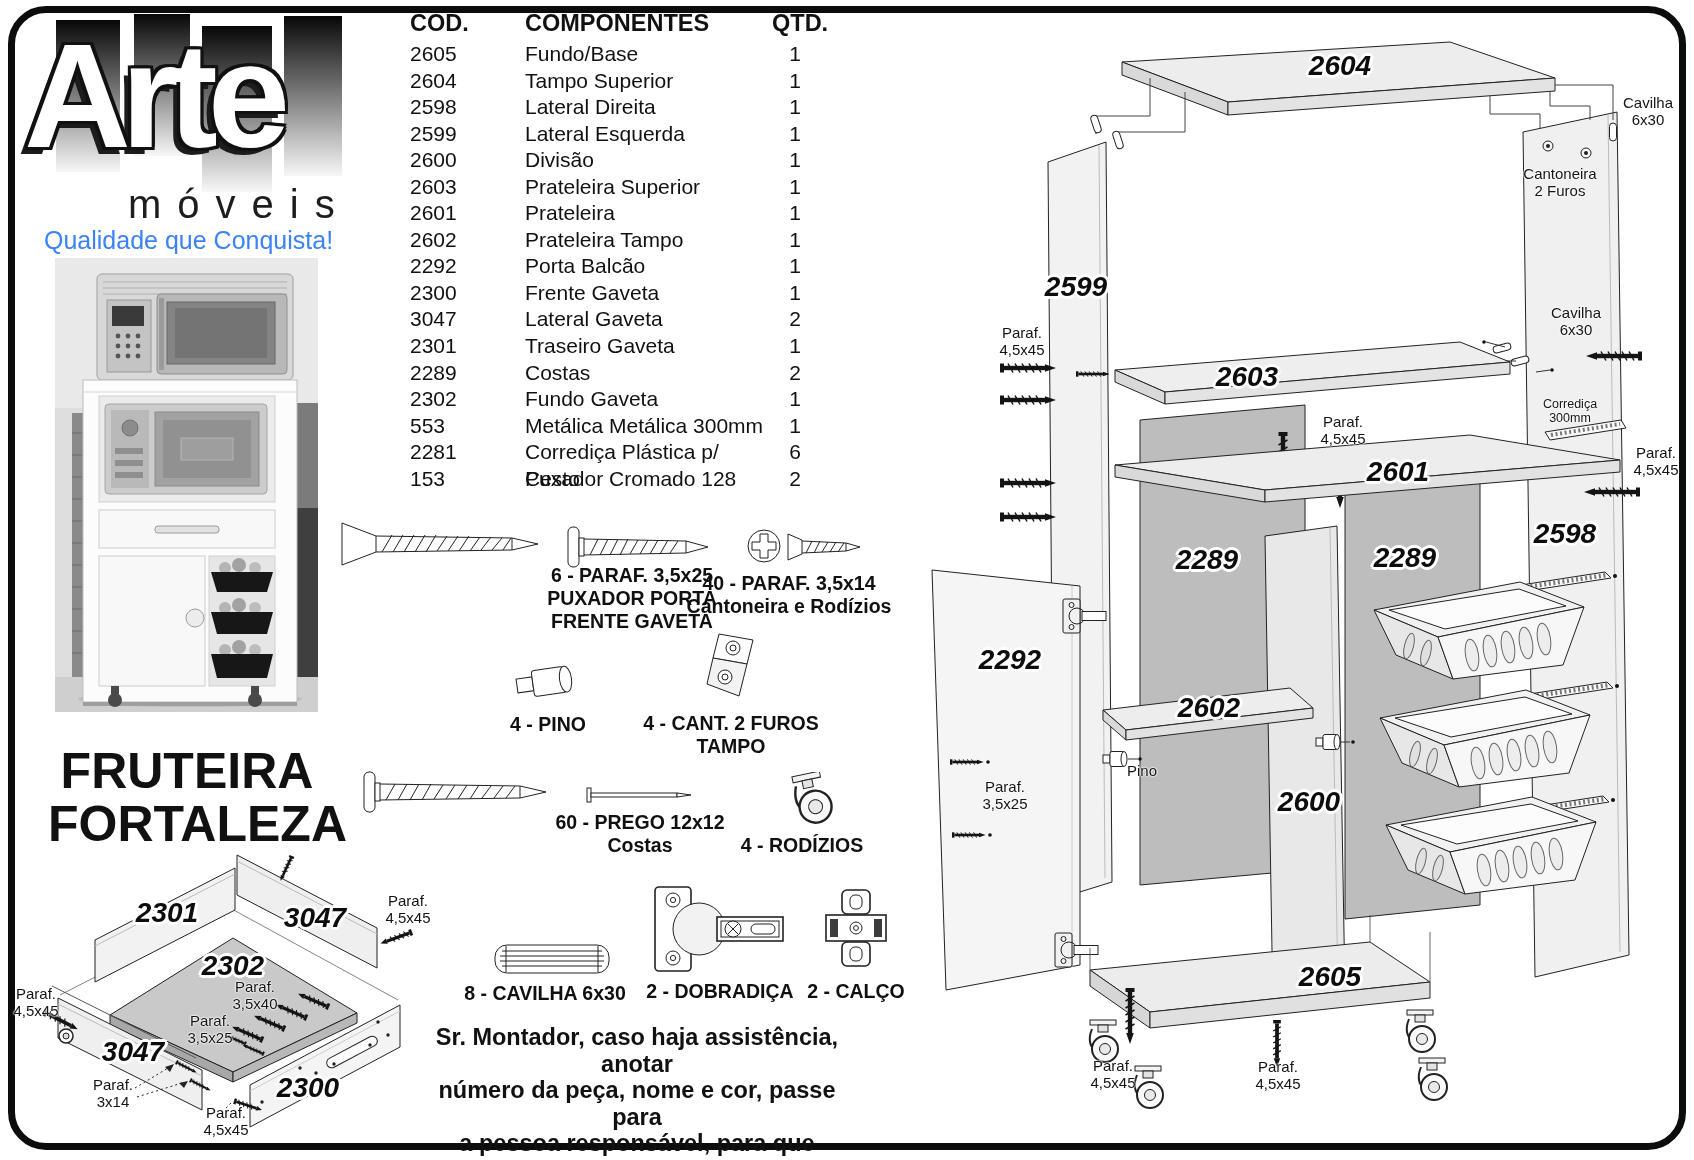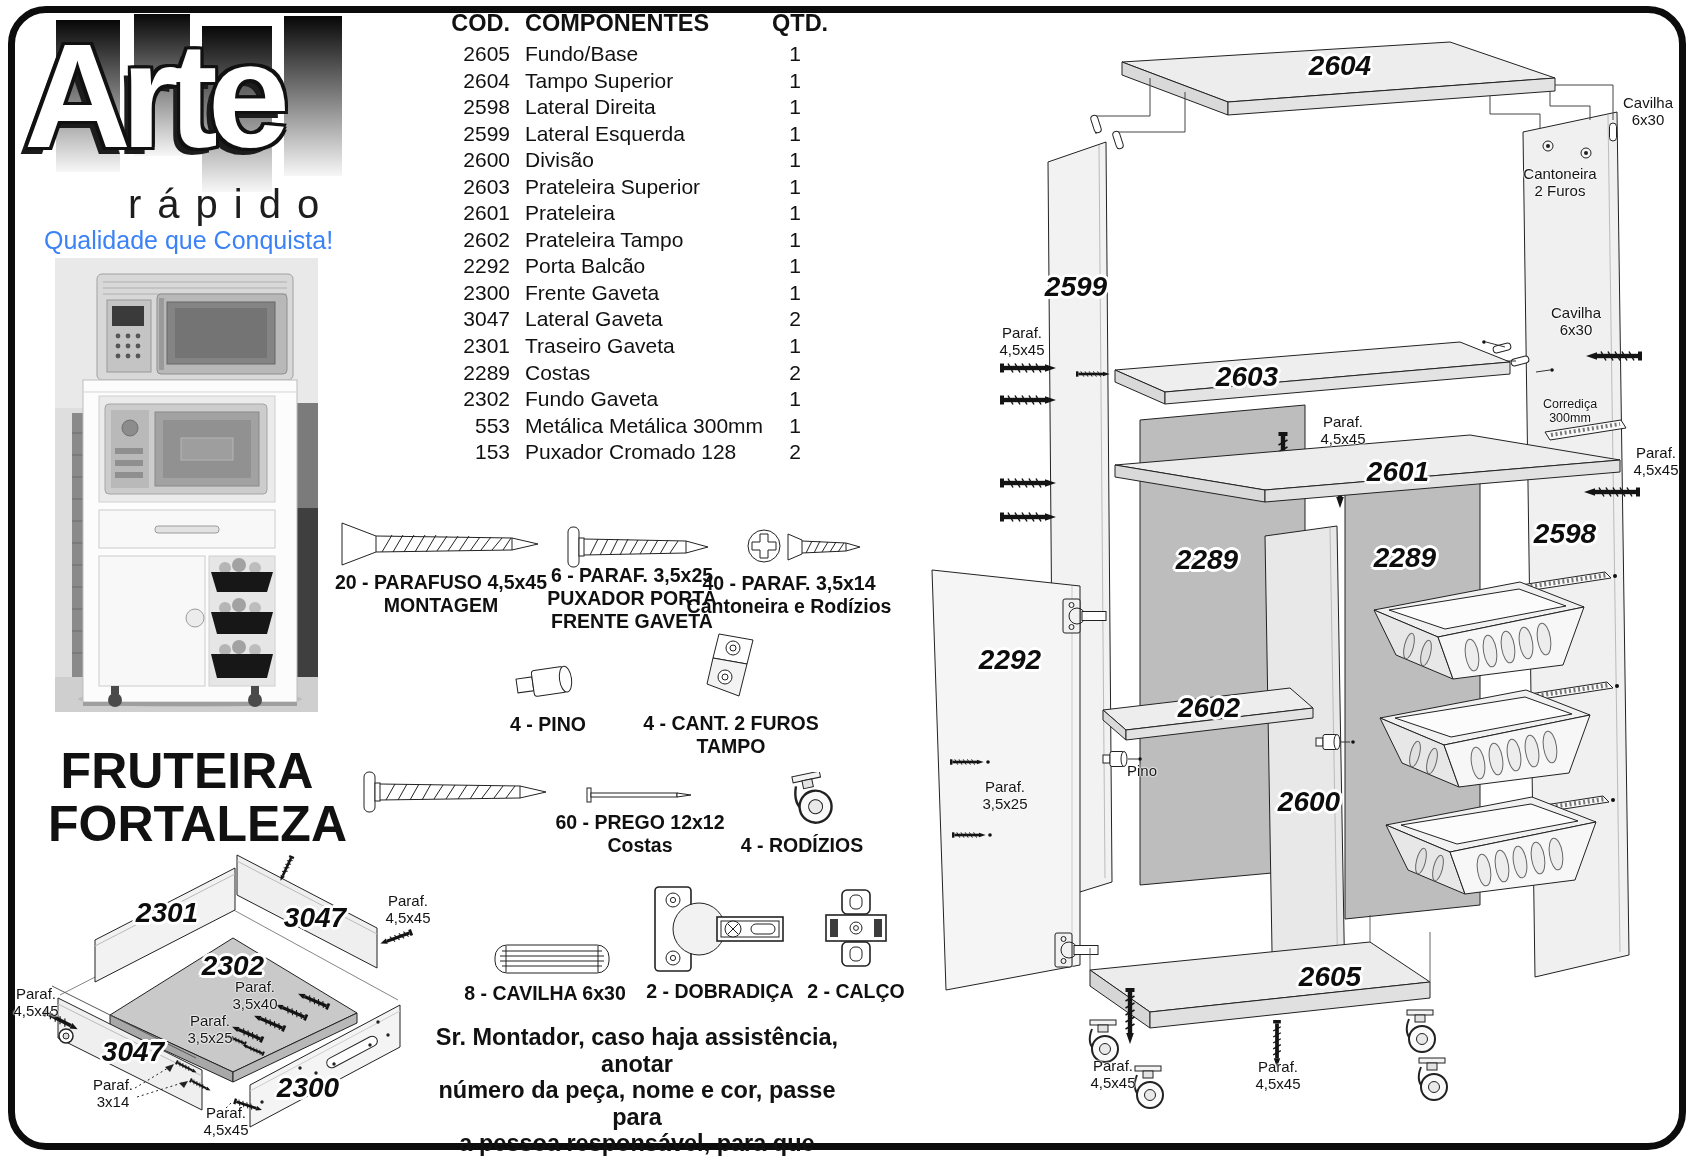--- a/index.html
+++ b/index.html
@@ -13,21 +13,21 @@
   .brand{position:absolute;left:2px;top:8px;font-size:148px;font-weight:bold;color:#fff;
          letter-spacing:-10px;line-height:1;
          text-shadow:3px 0 #111,-3px 0 #111,0 3px #111,0 -3px #111,3px 3px #111,
          -3px -3px #111,3px -3px #111,-3px 3px #111,-7px 7px 0 #1c1c1c;}
   .sub{position:absolute;left:106px;top:168px;font-size:40px;color:#1d1d1d;letter-spacing:16px;}
   .tagline{position:absolute;left:22px;top:212px;font-size:25px;color:#3b82f6;}
   
   .ptable{position:absolute;left:410px;top:10px;width:410px;}
   .pt-head{display:grid;grid-template-columns:100px 262px 46px;font-weight:bold;font-size:23.5px;}
   .pt-row{display:grid;grid-template-columns:100px 262px 46px;font-size:21px;line-height:26.55px;height:26.55px;}
-  .pt-cod{text-align:right;}
+  .pt-cod{text-align:left;}
   .pt-name{padding-left:15px;}
   .pt-qty{text-align:center;}
   .pt-head .pt-name{padding-left:15px;}
   
   .pnum{position:absolute;transform:translate(-50%,-50%);font-style:italic;font-weight:bold;
         font-size:28px;color:#0d0d0d;white-space:nowrap;
         text-shadow:-2px -2px 0 #fff,2px -2px 0 #fff,-2px 2px 0 #fff,2px 2px 0 #fff,
         -3px 0 0 #fff,3px 0 0 #fff,0 -3px 0 #fff,0 3px 0 #fff;}
   .ann{position:absolute;transform:translate(-50%,-50%);font-size:15px;line-height:1.12;
        text-align:center;color:#141414;white-space:pre-line;
@@ -47,21 +47,21 @@
 
 <div class="page">
   <div class="frame"></div>
 
   <div class="abs" style="left:22px;top:14px;width:350px;height:242px;">
     <div class="bar" style="left:34px;top:6px;width:64px;height:152px;"></div>
     <div class="bar" style="left:112px;top:0px;width:56px;height:142px;"></div>
     <div class="bar" style="left:180px;top:12px;width:70px;height:166px;"></div>
     <div class="bar" style="left:262px;top:2px;width:58px;height:160px;"></div>
     <div class="brand">Arte</div>
-    <div class="sub">rápido</div>
+    <div class="sub">móveis</div>
     <div class="tagline">Qualidade que Conquista!</div>
   </div>
 
   <svg class="abs" style="left:55px;top:258px;" width="263" height="454" viewBox="0 0 263 454">
     <rect width="263" height="454" fill="#dedede"></rect>
     <rect x="0" y="0" width="263" height="150" fill="#e9e9e9"></rect>
     <rect x="17" y="155" width="21" height="267" fill="#8a8a8a"></rect>
     <path d="M17 175h21M17 197h21M17 219h21M17 241h21M17 263h21M17 285h21M17 307h21M17 329h21M17 351h21M17 373h21M17 395h21" stroke="#6d6d6d" fill="none"></path>
     <rect x="238" y="145" width="25" height="274" fill="#7b7b7b"></rect>
     <rect x="238" y="250" width="25" height="169" fill="#3f3f3f"></rect>
@@ -203,20 +203,25 @@
         <div class="pt-cod">2302</div>
         <div class="pt-name">Fundo Gaveta</div>
         <div class="pt-qty">1</div>
       </div>
     <div class="pt-row">
         <div class="pt-cod">553</div>
         <div class="pt-name">Metálica Metálica 300mm</div>
         <div class="pt-qty">1</div>
       </div>
     <div class="pt-row">
+        <div class="pt-cod">2281</div>
+        <div class="pt-name">Corrediça Plástica p/ Cesto</div>
+        <div class="pt-qty">6</div>
+      </div>
+    <div class="pt-row">
         <div class="pt-cod">153</div>
         <div class="pt-name">Puxador Cromado 128</div>
         <div class="pt-qty">2</div>
       </div>
   </div>
 
   <svg class="abs" style="left:340px;top:521px;" width="202" height="46" viewBox="0 0 202 46">
     <polygon points="2,2 2,44 36,31 36,15" fill="#fff" stroke="#222"></polygon>
     <line x1="36" y1="15" x2="172" y2="17" stroke="#222"></line>
       <line x1="36" y1="31" x2="172" y2="29" stroke="#222"></line>
@@ -300,22 +305,20 @@
     <rect x="28" y="7" width="12" height="14" rx="5" fill="#fff" stroke="#222"></rect>
     <rect x="20" y="54" width="28" height="24" rx="5" fill="#fff" stroke="#222" stroke-width="1.6"></rect>
     <rect x="28" y="59" width="12" height="14" rx="5" fill="#fff" stroke="#222"></rect>
     <rect x="4" y="27" width="60" height="26" fill="#fff" stroke="#222" stroke-width="1.6"></rect>
     <rect x="8" y="31" width="8" height="18" fill="#3c3c3c"></rect>
     <rect x="52" y="31" width="8" height="18" fill="#3c3c3c"></rect>
     <circle cx="34" cy="40" r="6" fill="#fff" stroke="#222"></circle>
       <circle cx="34" cy="40" r="2.4" fill="#fff" stroke="#222"></circle>
   </svg>
 
-  <div class="hw-cap" style="left:441px;top:594px;">20 - PARAFUSO 4,5x45
-MONTAGEM</div>
   <div class="hw-cap" style="left:632px;top:598px;">6 - PARAF. 3,5x25
 PUXADOR PORTA
 FRENTE GAVETA</div>
   <div class="hw-cap" style="left:789px;top:595px;">40 - PARAF. 3,5x14
 Cantoneira e Rodízios</div>
   <div class="hw-cap" style="left:548px;top:724px;">4 - PINO</div>
   <div class="hw-cap" style="left:731px;top:735px;">4 - CANT. 2 FUROS
 TAMPO</div>
   <div class="hw-cap" style="left:640px;top:834px;">60 - PREGO 12x12
 Costas</div>

